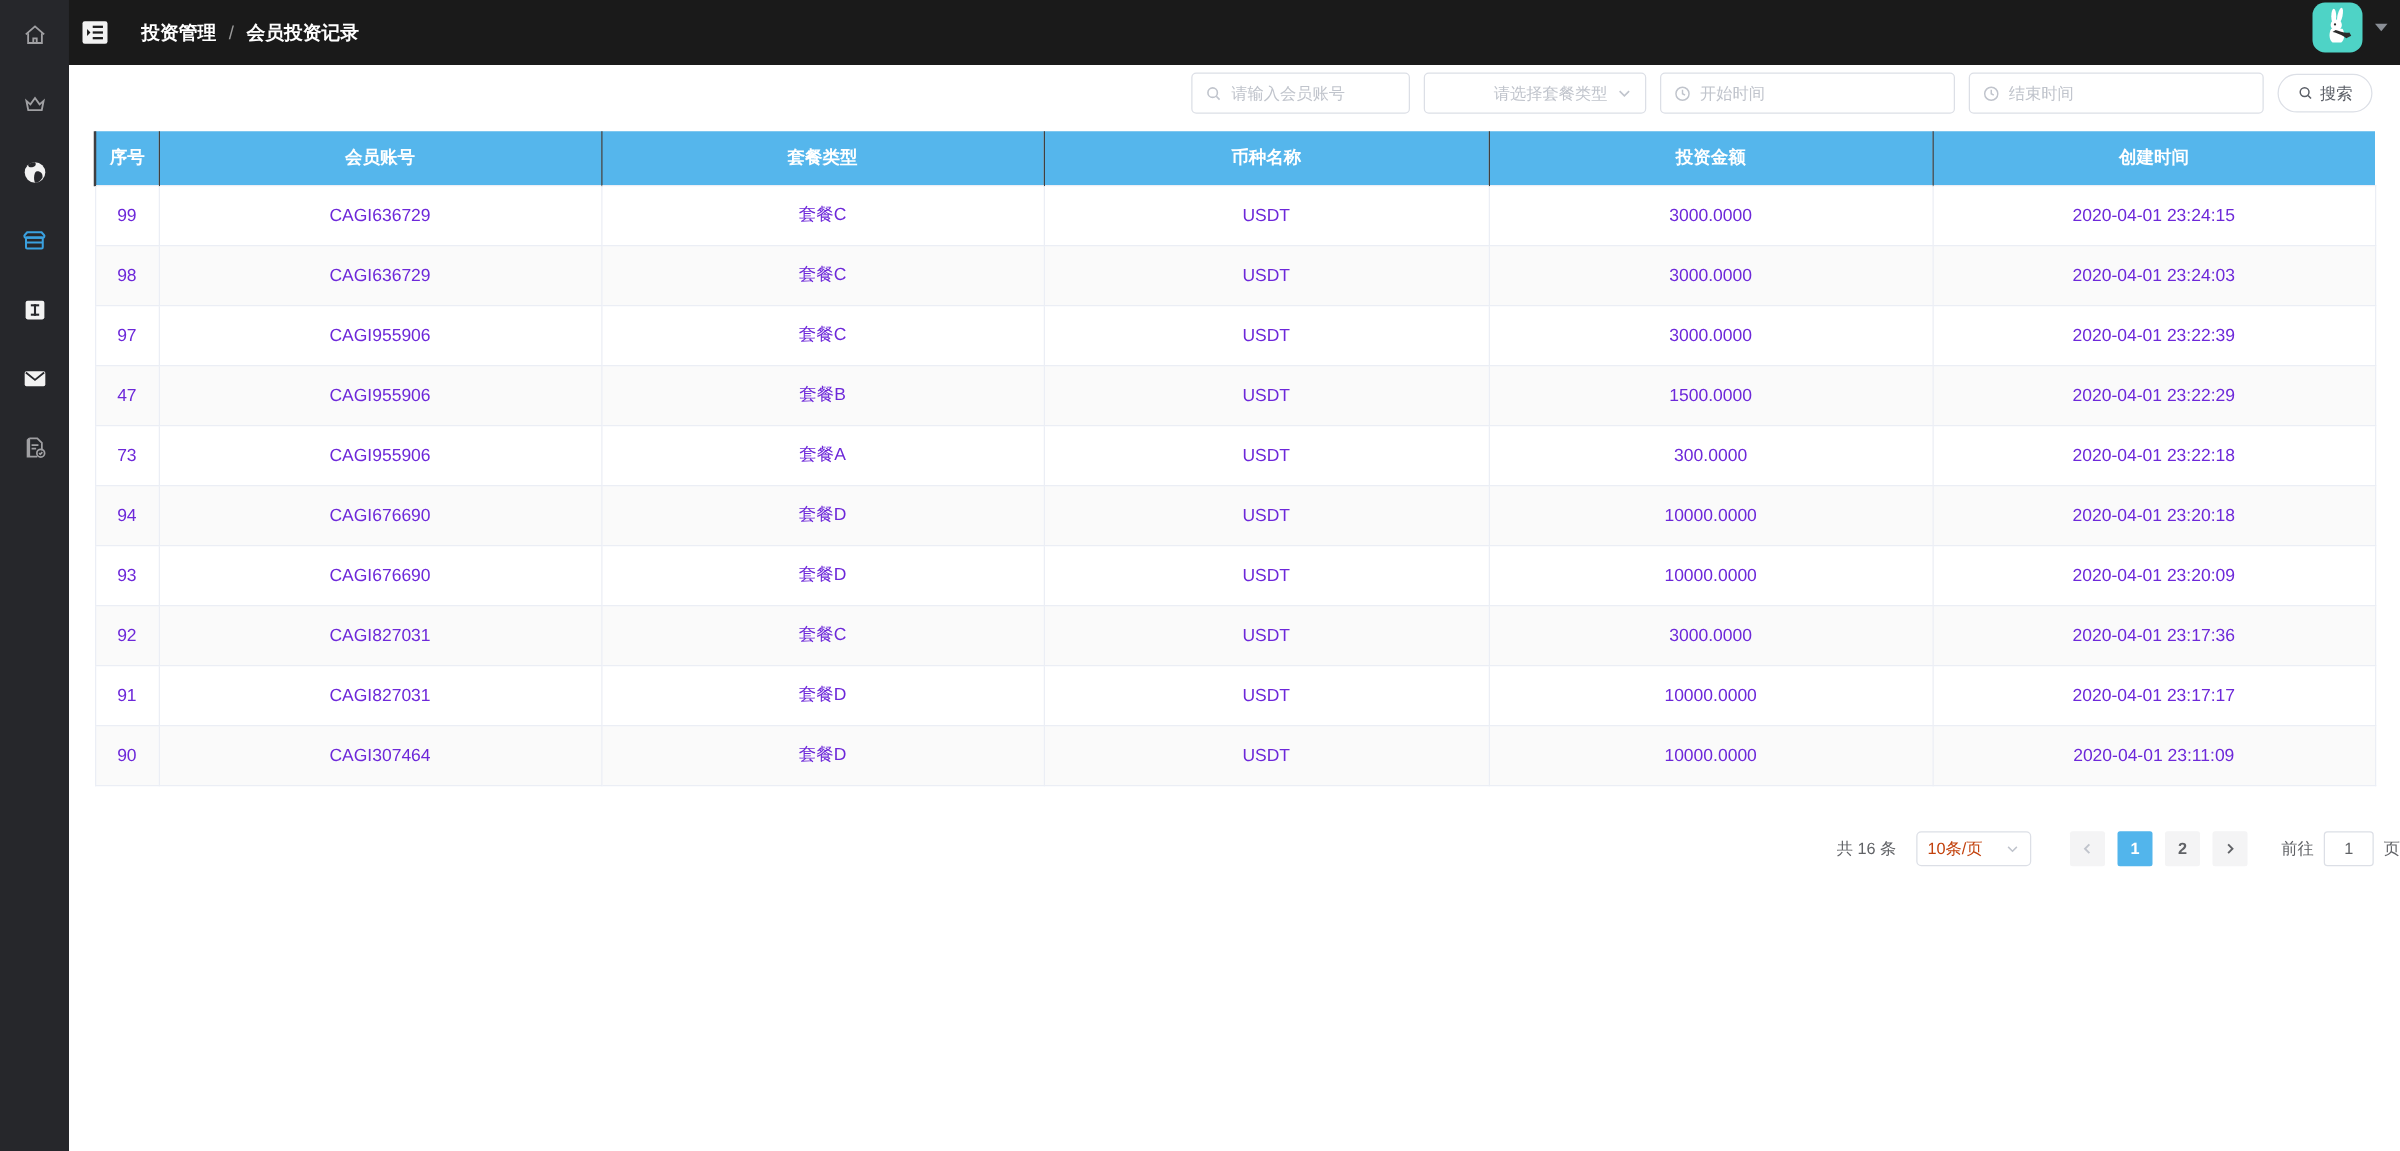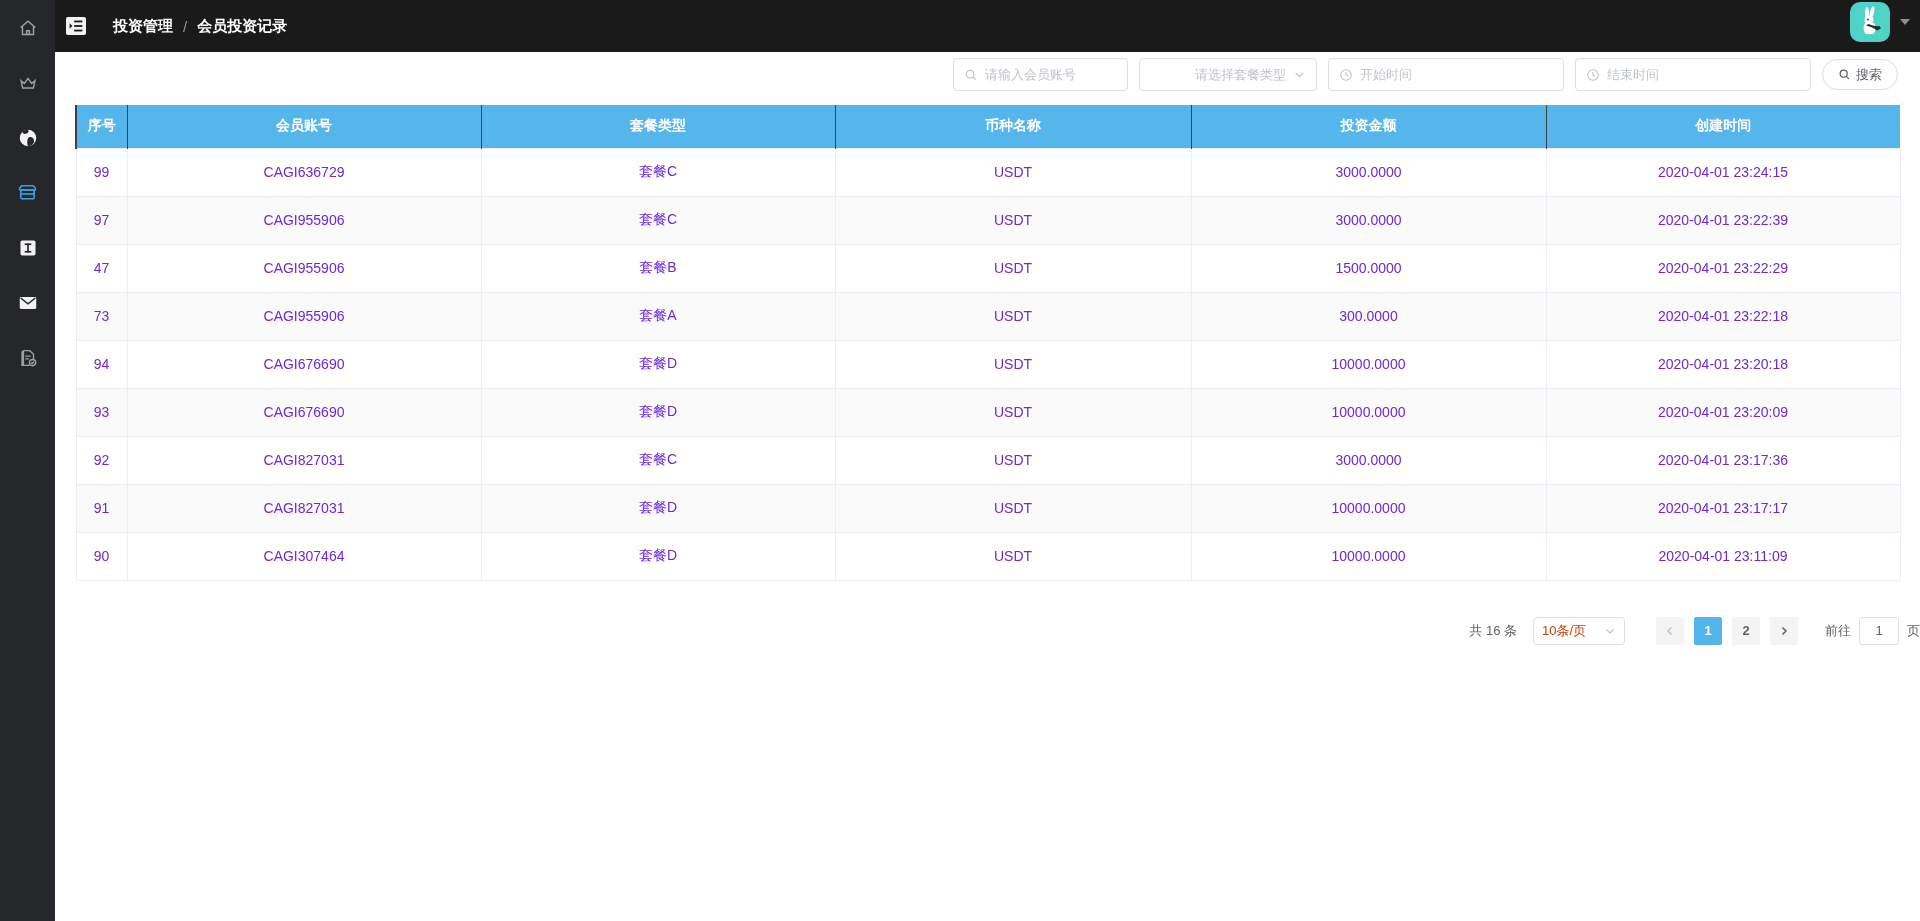--- a/index.html
+++ b/index.html
@@ -224,20 +224,28 @@
       <tbody>
         <tr>
           <td>99</td>
           <td>CAGI636729</td>
           <td>套餐C</td>
           <td>USDT</td>
           <td>3000.0000</td>
           <td>2020-04-01 23:24:15</td>
         </tr>
         <tr>
+          <td>98</td>
+          <td>CAGI636729</td>
+          <td>套餐C</td>
+          <td>USDT</td>
+          <td>3000.0000</td>
+          <td>2020-04-01 23:24:03</td>
+        </tr>
+        <tr>
           <td>97</td>
           <td>CAGI955906</td>
           <td>套餐C</td>
           <td>USDT</td>
           <td>3000.0000</td>
           <td>2020-04-01 23:22:39</td>
         </tr>
         <tr>
           <td>47</td>
           <td>CAGI955906</td>

